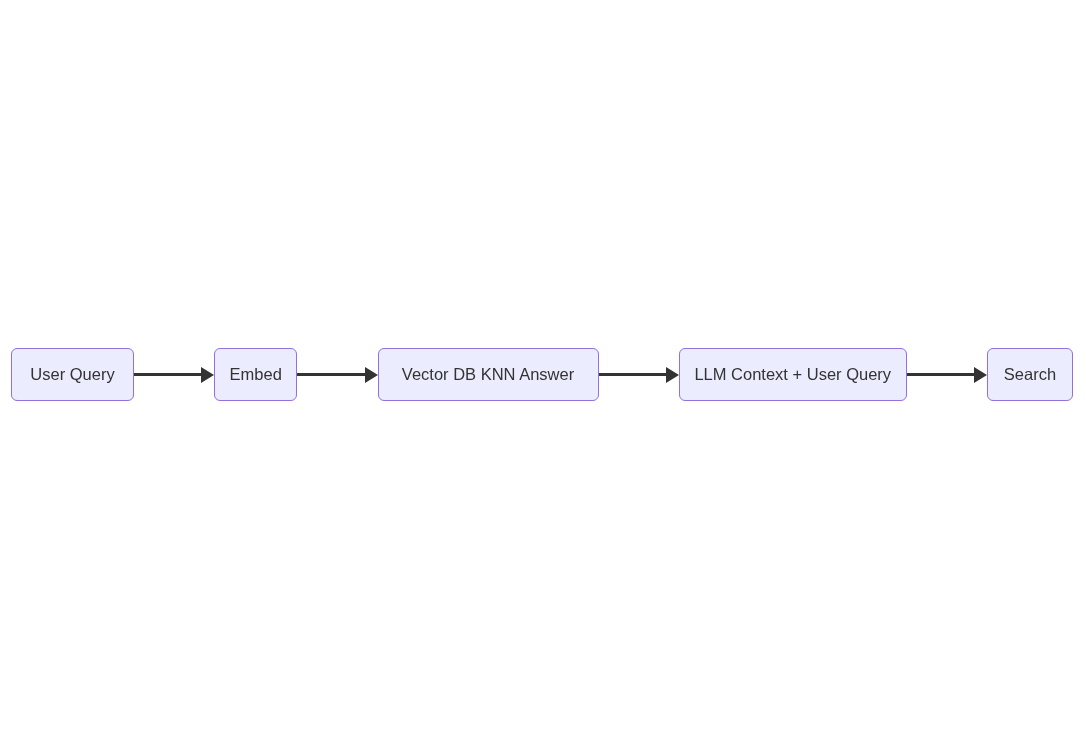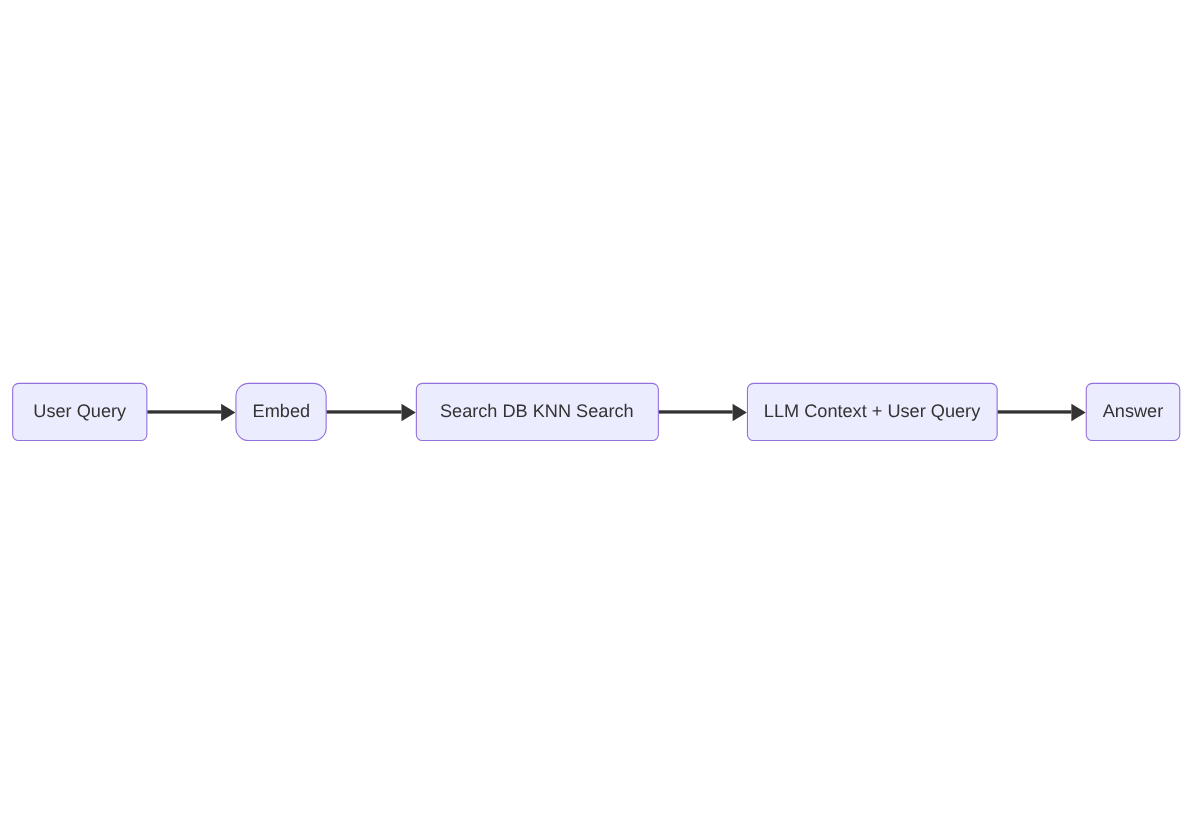--- a/index.html
+++ b/index.html
@@ -33,21 +33,21 @@
     align-items: center;
     justify-content: center;
     background: #ECECFF;
     border: 1.5px solid #9370DB;
     border-radius: 6px;
     color: #333333;
     font-size: 16.5px;
     white-space: nowrap;
   }
   .node.n1 { width: 123px; }
-  .node.n2 { width: 83px; border-radius: 12px; }
+  .node.n2 { width: 83px; }
   .node.n3 { width: 221px; }
   .node.n4 { width: 228px; }
   .node.n5 { width: 86px; }
   .edge {
     flex: 1 1 auto;
     height: 16px;
     display: flex;
     align-items: center;
     min-width: 0;
   }
@@ -83,35 +83,35 @@
     <div class="node n2">
       <span>Embed</span>
     </div>
 
     <div class="edge">
       <div class="shaft"></div>
       <div class="head"></div>
     </div>
 
     <div class="node n3">
-      <span>Search DB KNN Search</span>
+      <span>Vector DB KNN Answer</span>
     </div>
 
     <div class="edge">
       <div class="shaft"></div>
       <div class="head"></div>
     </div>
 
     <div class="node n4">
       <span>LLM Context + User Query</span>
     </div>
 
     <div class="edge">
       <div class="shaft"></div>
       <div class="head"></div>
     </div>
 
     <div class="node n5">
-      <span>Answer</span>
+      <span>Search</span>
     </div>
 
   </div>
 </div>
 
 </body></html>

